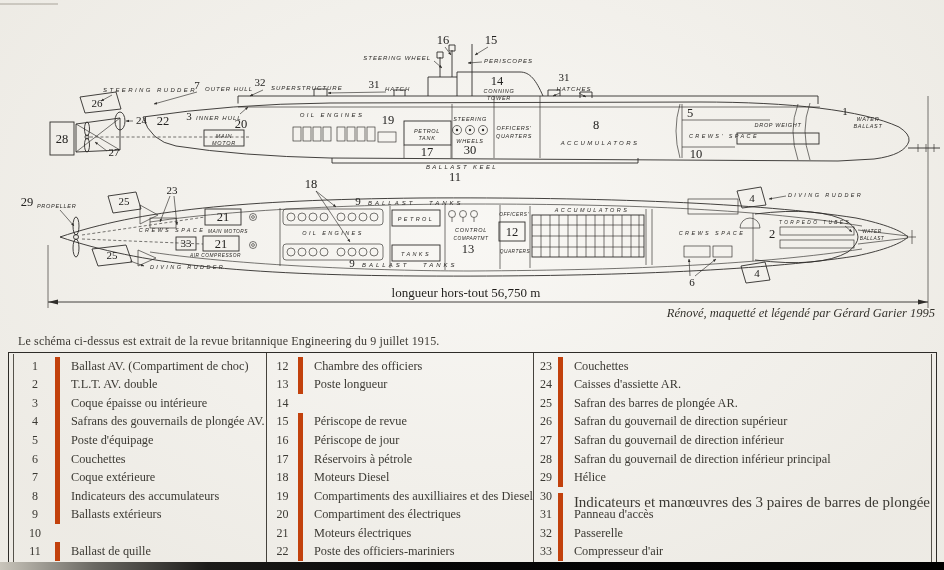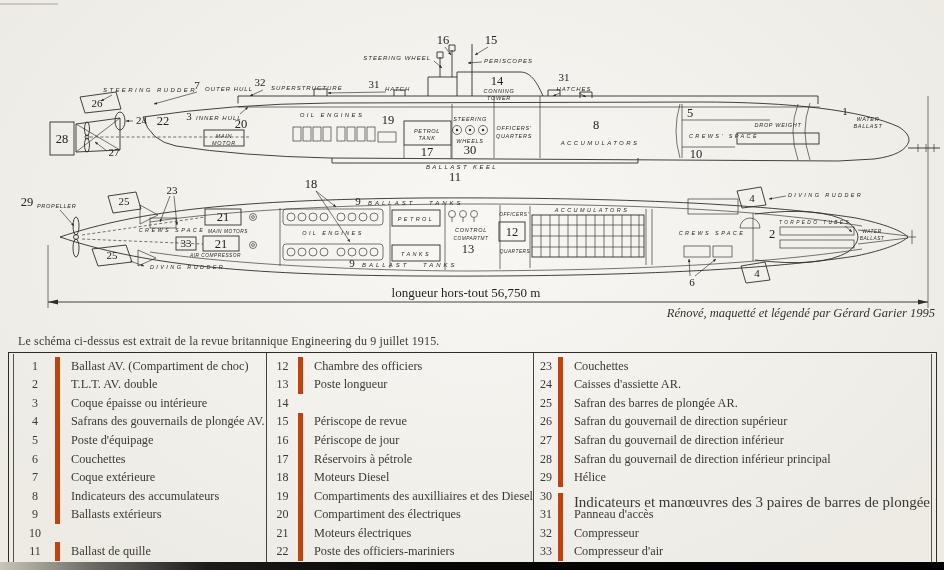--- a/index.html
+++ b/index.html
@@ -471,21 +471,21 @@
       <div class="row">
       <div class="cell-num">30</div>
       <div class="cell-text">Indicateurs et manœuvres des 3 paires de barres de plongée</div>
     </div>
       <div class="row">
       <div class="cell-num">31</div>
       <div class="cell-text">Panneau d'accès</div>
     </div>
       <div class="row">
       <div class="cell-num">32</div>
-      <div class="cell-text">Compresseur</div>
+      <div class="cell-text">Passerelle</div>
     </div>
       <div class="row">
       <div class="cell-num">33</div>
       <div class="cell-text">Compresseur d'air</div>
     </div>
     </div>
 </div>
 
 <div class="bottom-bar"></div>
 

